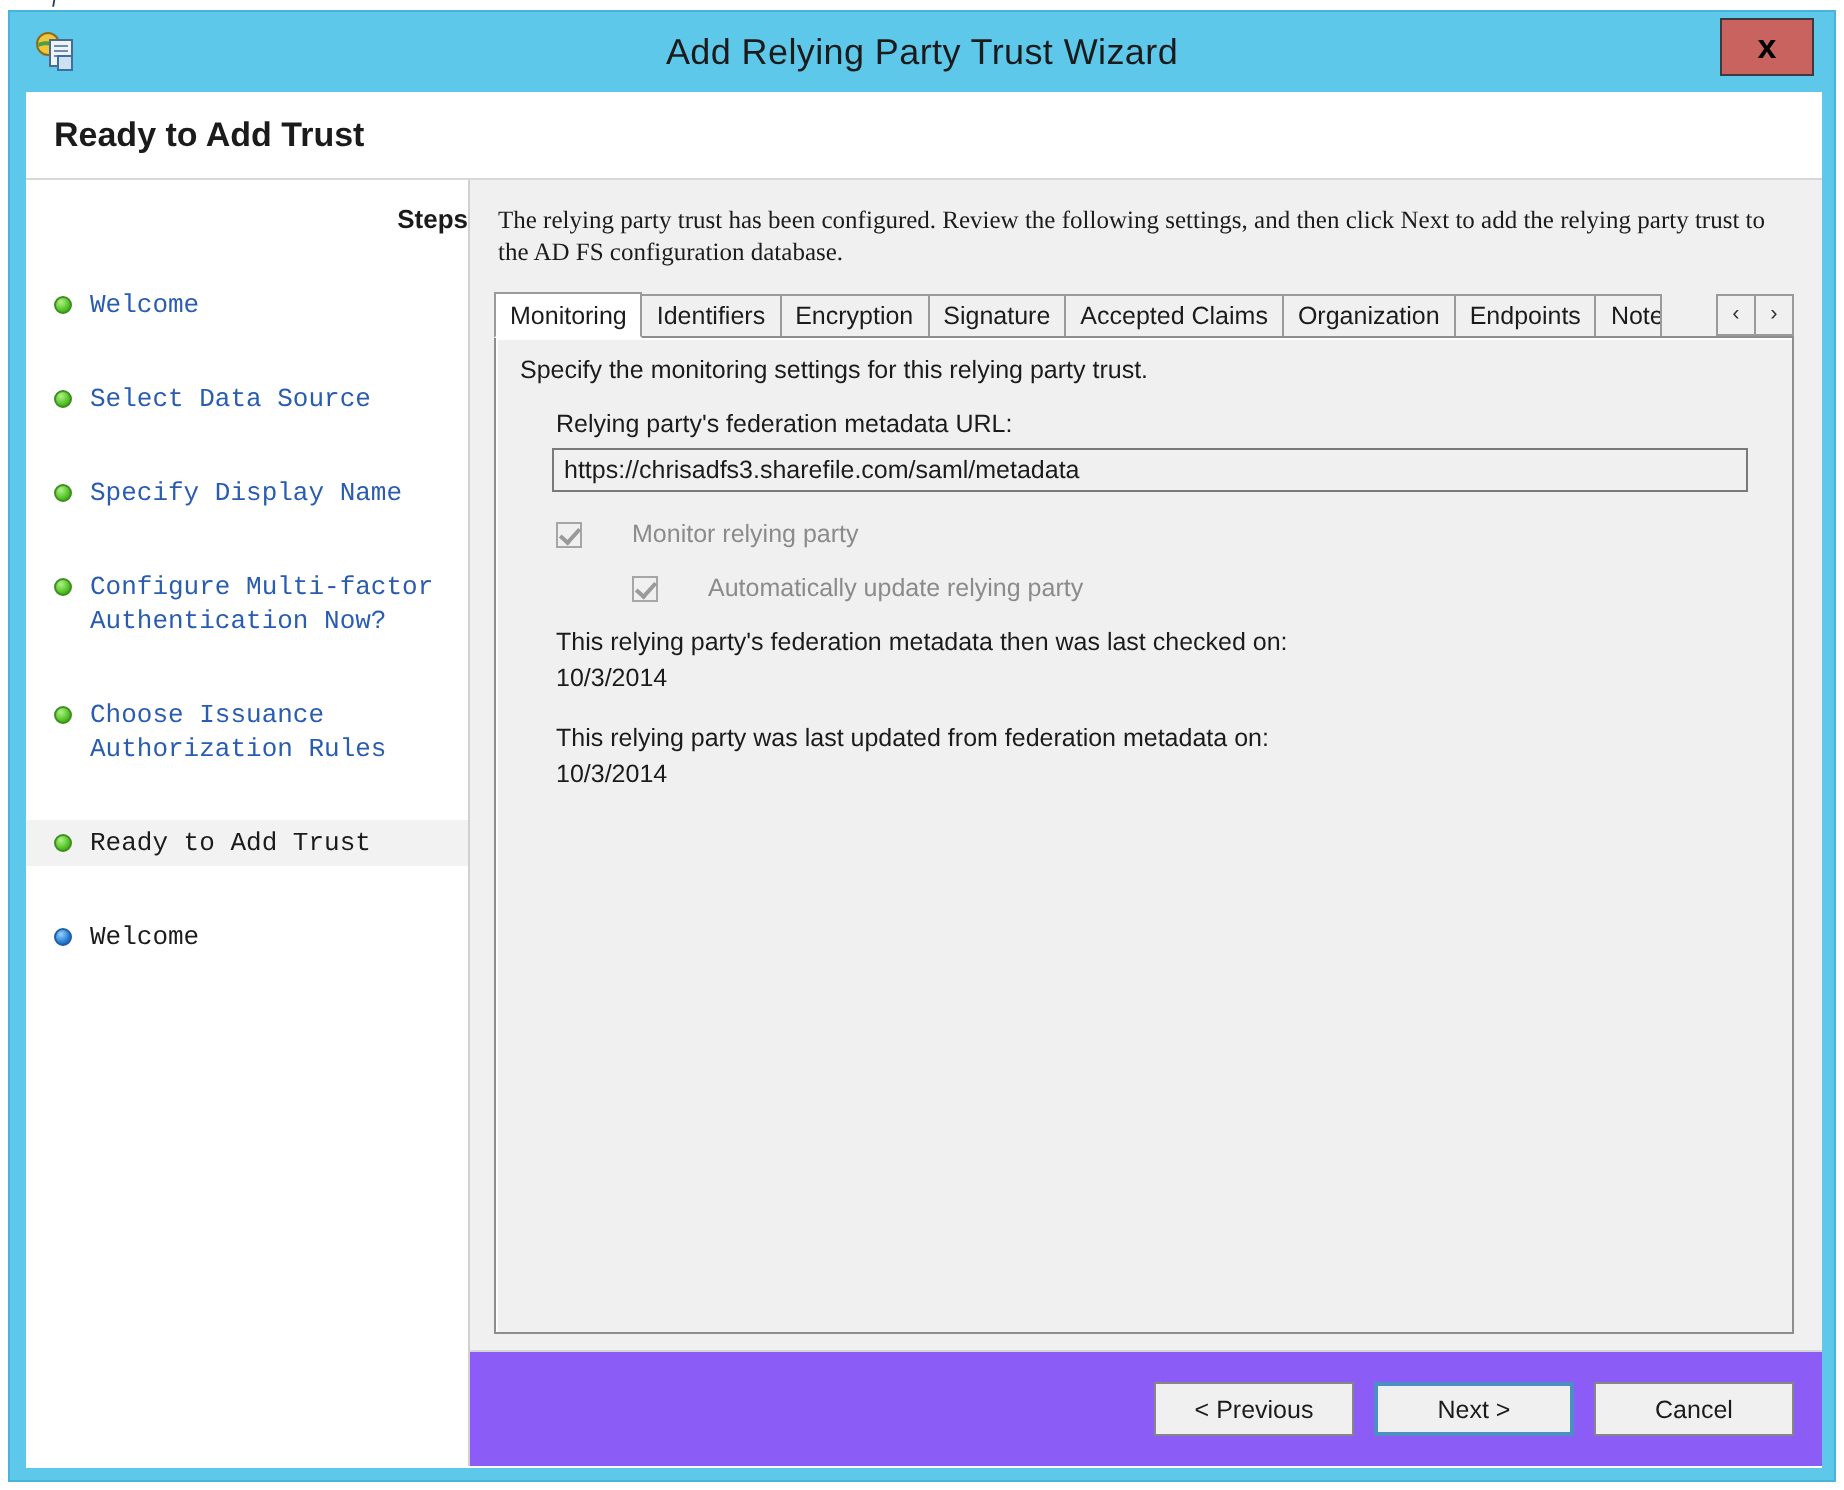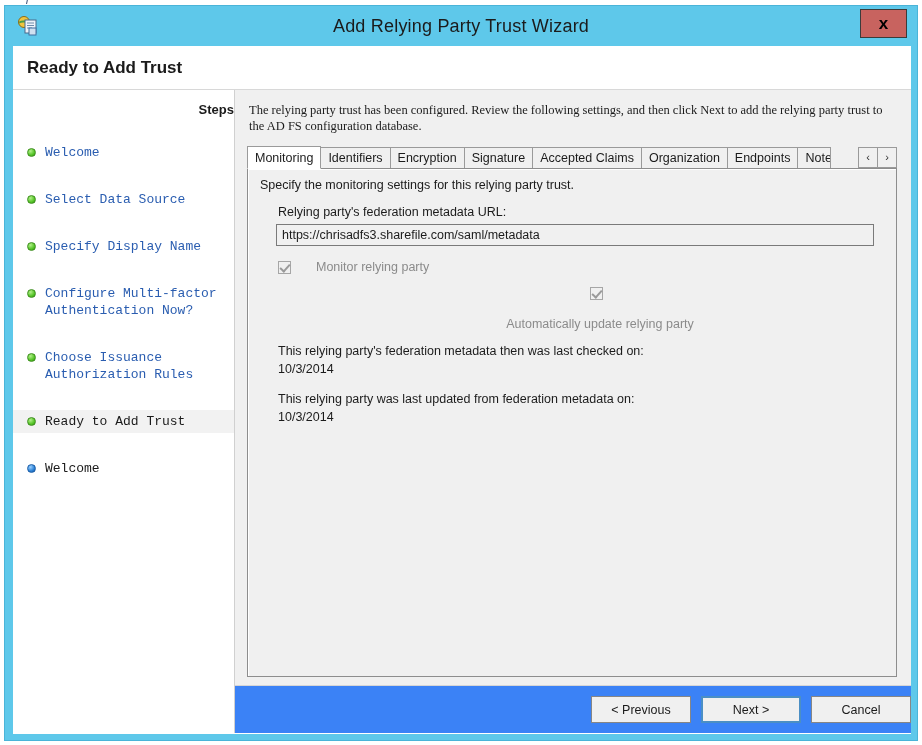--- a/index.html
+++ b/index.html
@@ -296,21 +296,21 @@
   }
   .chk-row {
     display: flex;
     align-items: center;
     margin: 0 0 13px 18px;
     font-size: 12.5px;
     color: #8b8b8b;
     font-family: "Liberation Sans", sans-serif;
     gap: 17px;
   }
-  .chk-row.deeper { margin-left: 56px; flex-direction: column; }
+  .chk-row.deeper { margin-left: 56px; }
   .chkbox {
     width: 13px;
     height: 13px;
     border: 1px solid #a6a6a6;
     background: #f0f0f0;
     margin-right: 8px;
     position: relative;
     flex: none;
     box-sizing: border-box;
   }
@@ -331,26 +331,27 @@
   }
   .meta-val {
     font-size: 12.5px;
     color: #1b1b1b;
     margin: 0 0 16px 18px;
     font-family: "Liberation Sans", sans-serif;
   }
 
   
   .footer {
-    height: 48px;
+    height: 58px;
     border-top: 1px solid #d6d6d6;
-    background: #3b82f6;
+    background: #8b5cf6;
     display: flex;
     align-items: center;
     justify-content: flex-end;
+    padding-right: 14px;
     gap: 10px;
     box-sizing: border-box;
     flex: none;
     margin: 0 -14px 0 -12px;
     padding-left: 12px;
   }
   .btn {
     width: 100px;
     height: 27px;
     background: #f0f0f0;

